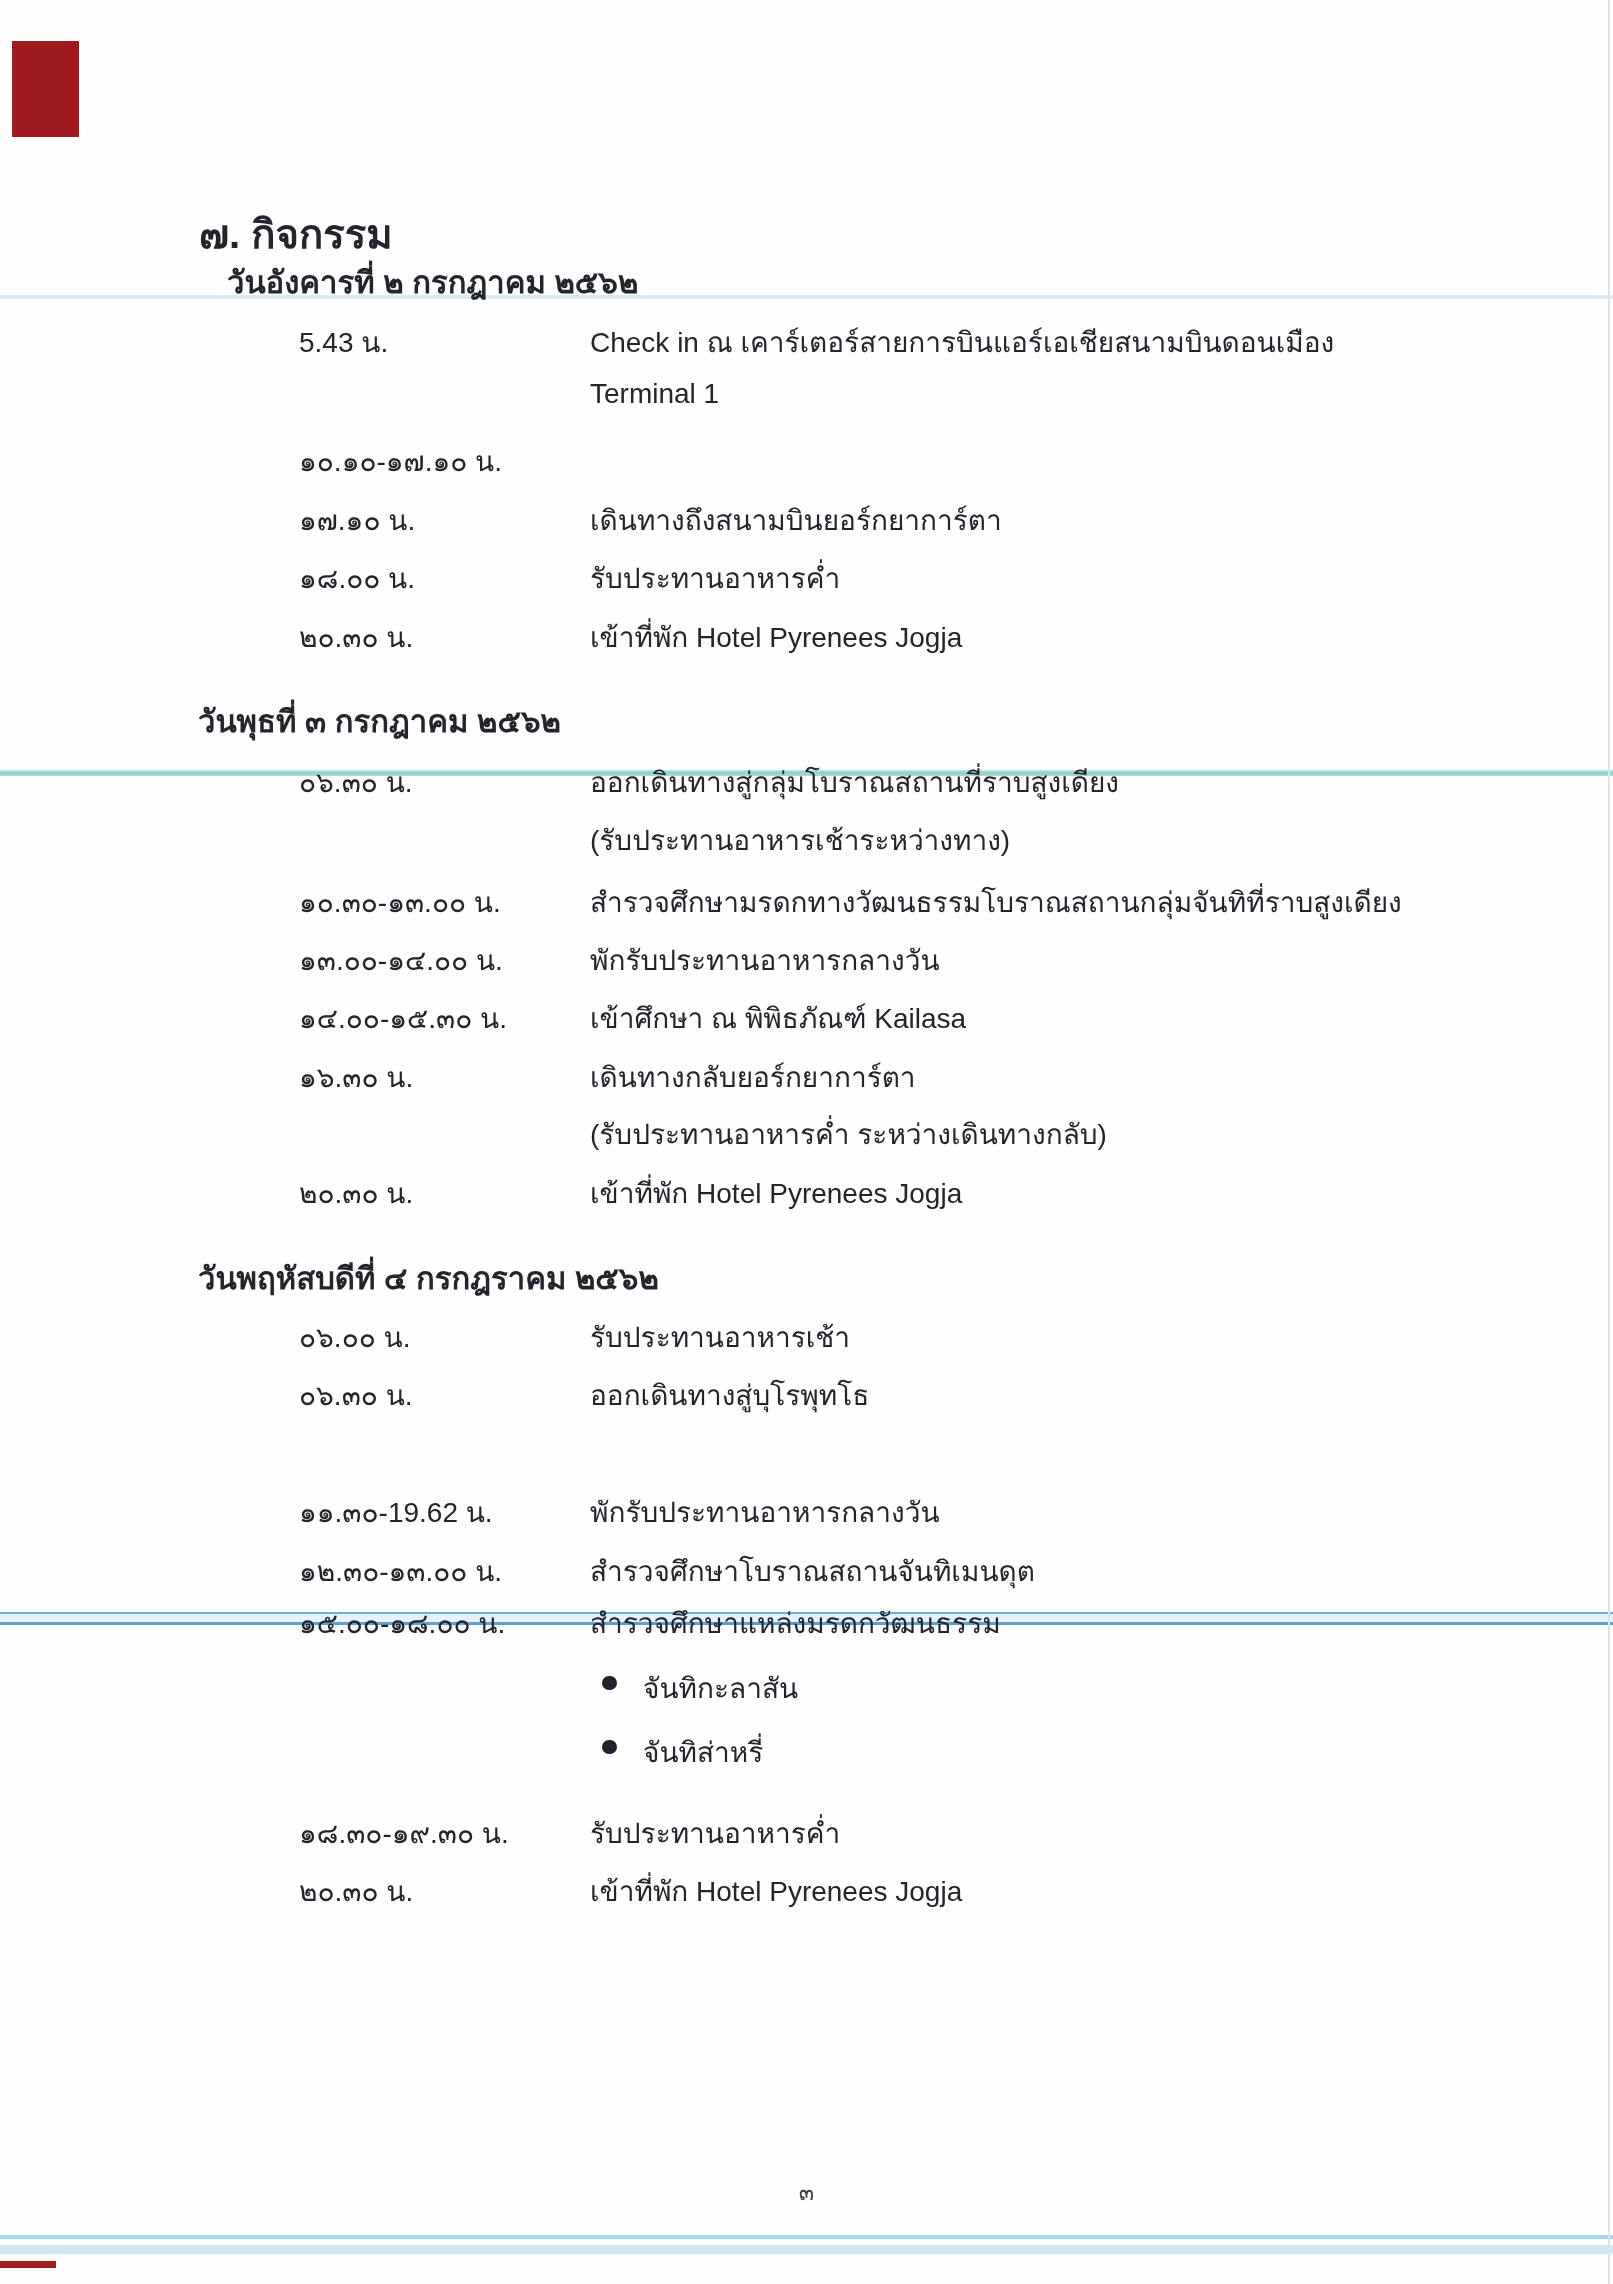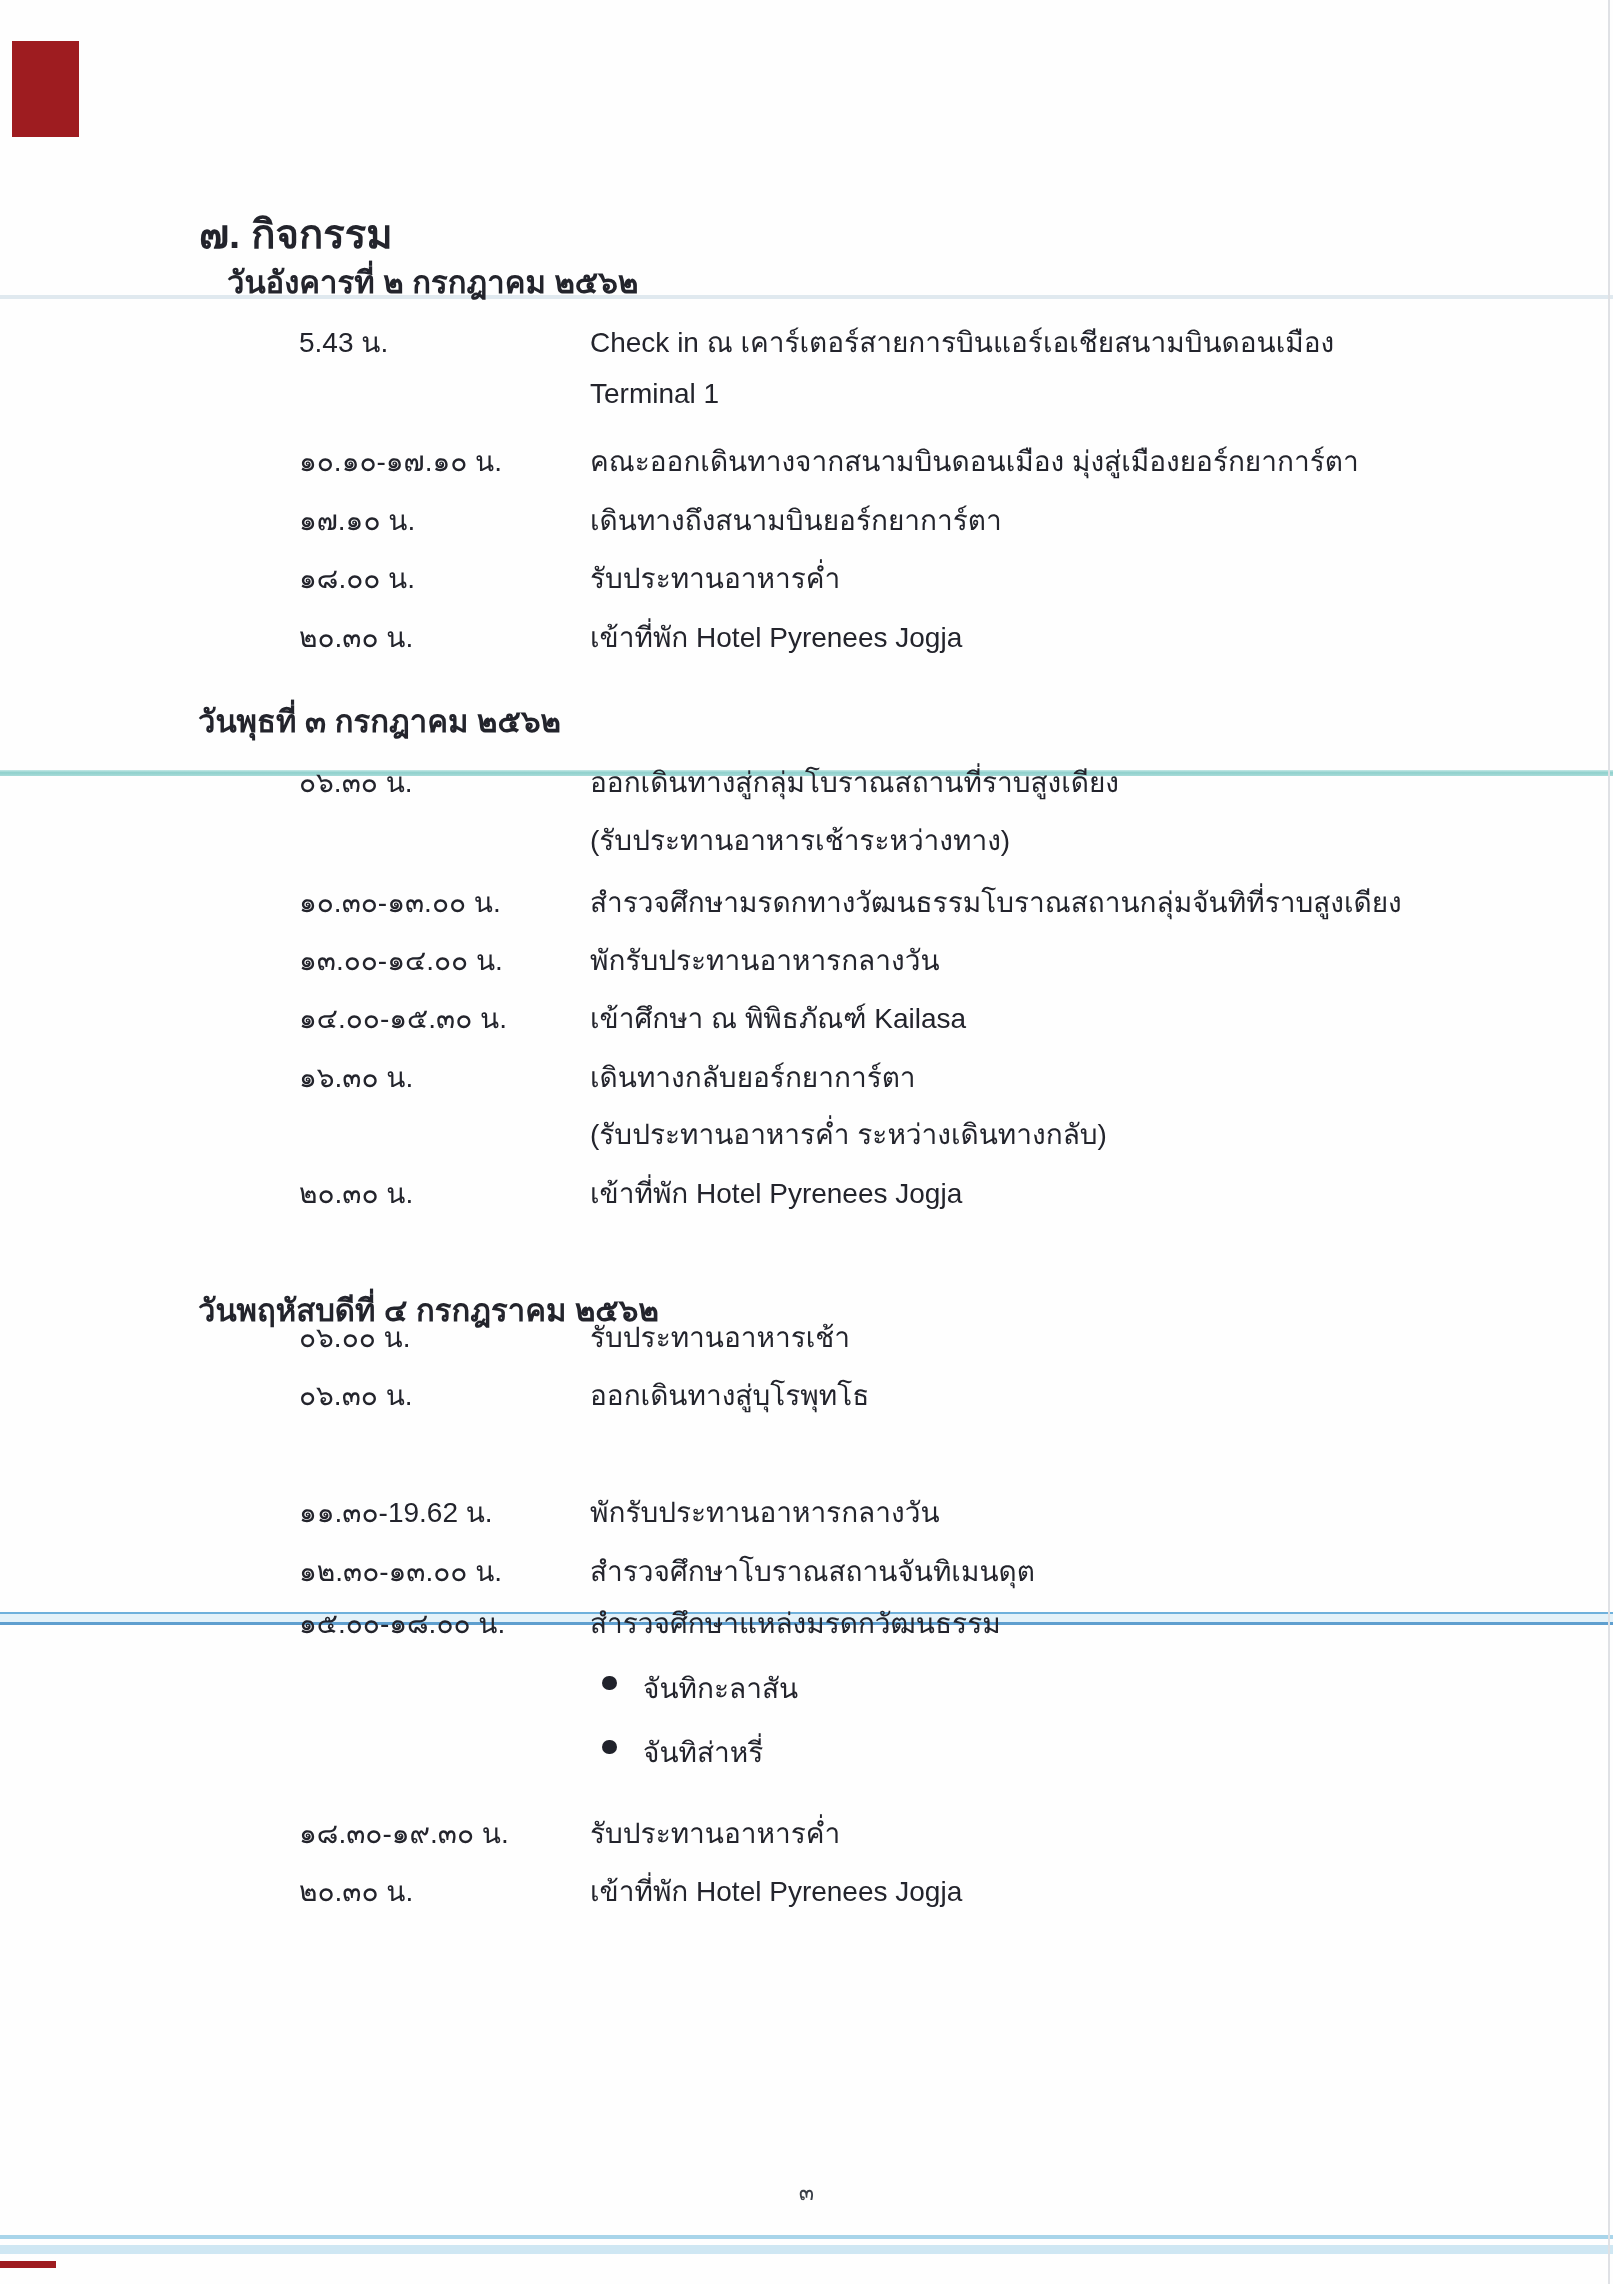--- a/index.html
+++ b/index.html
@@ -51,21 +51,20 @@
   <div class="day-header" style="left:227px; top:257px;">วันอังคารที่ ๒ กรกฎาคม ๒๕๖๒</div>
   <div class="row" style="top:320px;">
     <span class="time">5.43 น.</span>
     <span class="desc">Check in ณ เคาร์เตอร์สายการบินแอร์เอเชียสนามบินดอนเมือง</span>
   </div>
   <div class="row" style="top:378px;padding-left:6px;">
     <span class="desc">Terminal 1</span>
   </div>
   <div class="row" style="top:439px;">
     <span class="time">๑๐.๑๐-๑๗.๑๐ น.</span>
-    <span class="desc">คณะออกเดินทางจากสนามบินดอนเมือง มุ่งสู่เมืองยอร์กยาการ์ตา</span>
   </div>
   <div class="row" style="top:498px;">
     <span class="time">๑๗.๑๐ น.</span>
     <span class="desc">เดินทางถึงสนามบินยอร์กยาการ์ตา</span>
   </div>
   <div class="row" style="top:556px;">
     <span class="time">๑๘.๐๐ น.</span>
     <span class="desc">รับประทานอาหารค่ำ</span>
   </div>
   <div class="row" style="top:615px;">
@@ -98,21 +97,21 @@
     <span class="desc">เดินทางกลับยอร์กยาการ์ตา</span>
   </div>
   <div class="row" style="top:1112px;">
     <span class="desc">(รับประทานอาหารค่ำ ระหว่างเดินทางกลับ)</span>
   </div>
   <div class="row" style="top:1171px;">
     <span class="time">๒๐.๓๐ น.</span>
     <span class="desc">เข้าที่พัก Hotel Pyrenees Jogja</span>
   </div>
 
-  <div class="day-header" style="left:198px; top:1253px;margin-top:32px;">วันพฤหัสบดีที่ ๔ กรกฎราคม ๒๕๖๒</div>
+  <div class="day-header" style="left:198px; top:1253px;">วันพฤหัสบดีที่ ๔ กรกฎราคม ๒๕๖๒</div>
   <div class="row" style="top:1315px;">
     <span class="time">๐๖.๐๐ น.</span>
     <span class="desc">รับประทานอาหารเช้า</span>
   </div>
   <div class="row" style="top:1373px;">
     <span class="time">๐๖.๓๐ น.</span>
     <span class="desc">ออกเดินทางสู่บุโรพุทโธ</span>
   </div>
   <div class="row" style="top:1490px;">
     <span class="time">๑๑.๓๐-19.62 น.</span>

